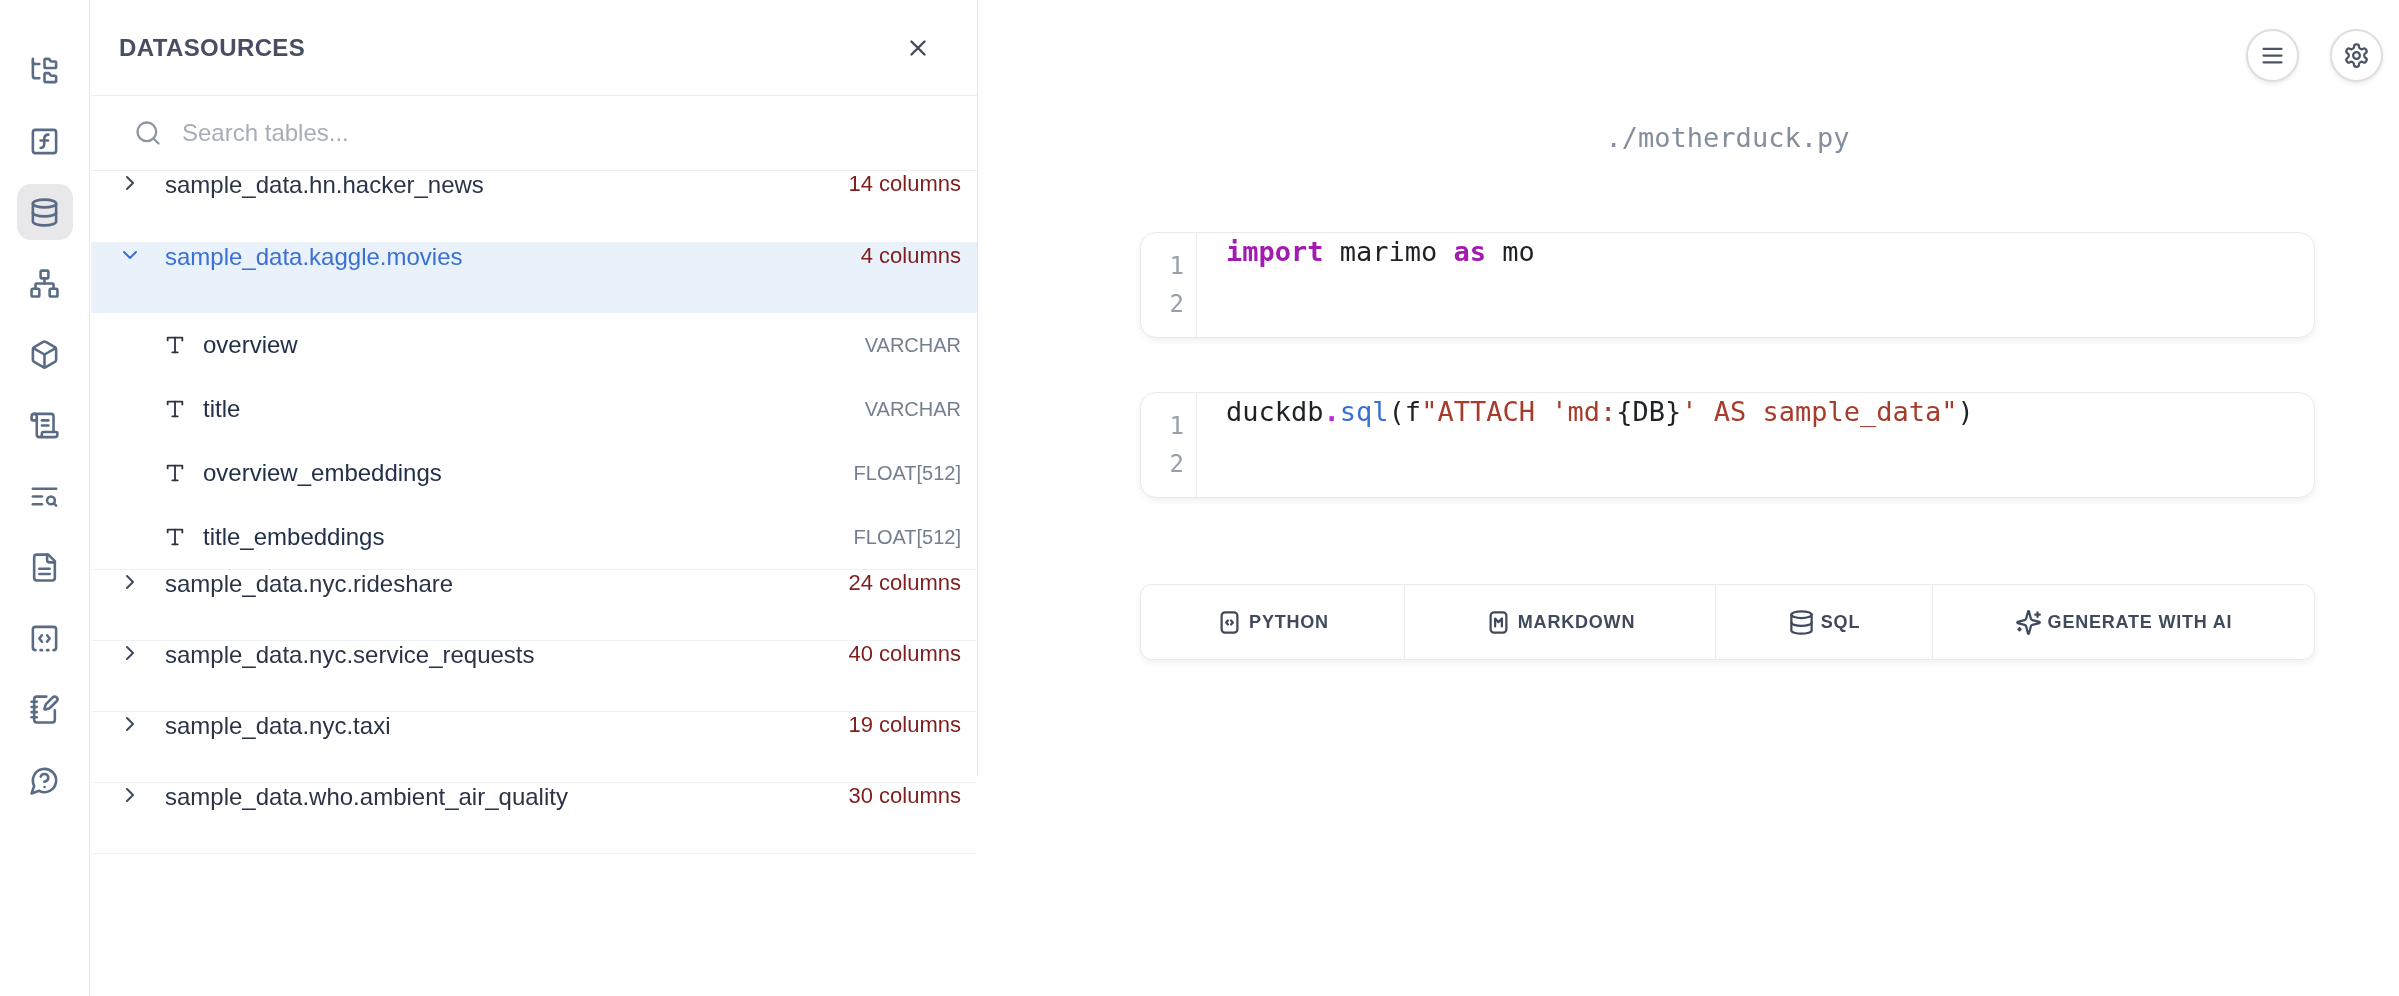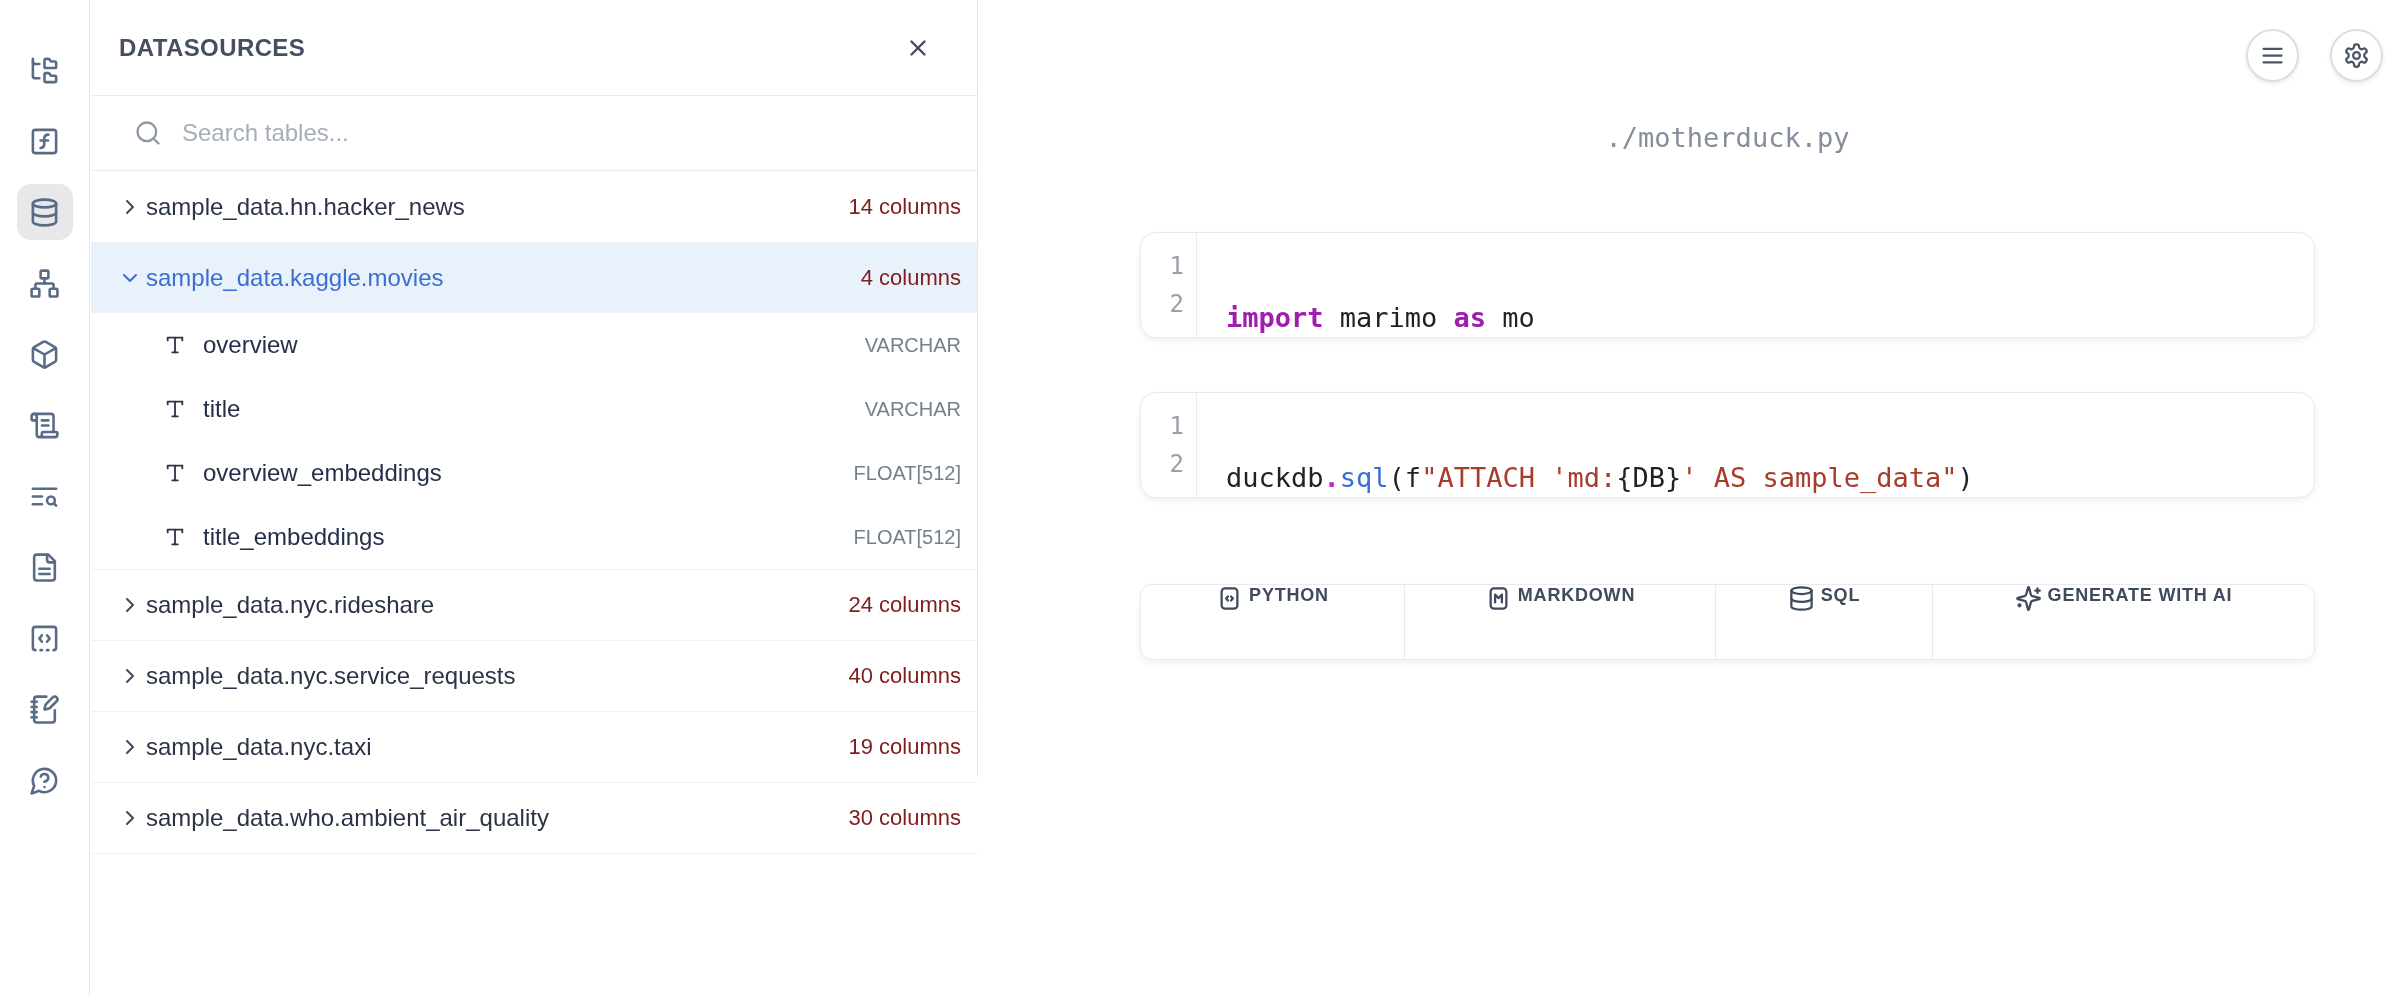--- a/index.html
+++ b/index.html
@@ -28,21 +28,21 @@
                align-items:center; justify-content:center; }
   .close-btn svg { width:26px; height:26px; }
 
   .search-row { height:75px; display:flex; align-items:center; gap:20px;
                 padding:0 28px 0 43px; border-bottom:1px solid #e9edf2; }
   .search-row svg { width:28px; height:28px; color:#8d96a5; flex:none; }
   .search-input { flex:1; border:none; outline:none; font-size:24px; color:#2b3446;
                   font-family:"Liberation Sans", sans-serif; background:transparent; }
   .search-input::placeholder { color:#a6aeba; }
 
-  .trow { height:72px; display:flex; align-items:center; gap:4px;
+  .trow { height:72px; display:flex; align-items:flex-start; gap:23px;
           padding:0 16px 0 27px; border-bottom:1px solid #edf0f4; cursor:pointer; }
   .trow svg { width:24px; height:24px; color:#3f4a5c; flex:none; }
   .tname { font-size:24px; color:#2b3446; white-space:nowrap; }
   .tcount { margin-left:auto; font-size:22px; color:#7f1d1d; white-space:nowrap; }
   .trow.sel { background:#e9f1fb; height:70px; border-bottom:none; }
   .trow.sel svg, .trow.sel .tname { color:#3a6fd3; }
 
   .colgroup { border-bottom:1px solid #edf0f4; }
   .crow { height:64px; display:flex; align-items:center; gap:17px;
           padding:0 16px 0 73px; cursor:pointer; }
@@ -66,33 +66,33 @@
 
   .cell { position:absolute; left:0; width:1175px; height:106px; background:#fff;
           border:1px solid #e7eaee; border-radius:16px;
           box-shadow:0 3px 7px rgba(0,0,0,.06); display:flex; overflow:hidden; }
   .gutter { width:56px; flex:none; border-right:1px solid #e8ebef;
             display:flex; flex-direction:column; justify-content:center;
             padding-right:12px; text-align:right; }
   .ln { font-family:"DejaVu Sans Mono", monospace; font-size:24px; line-height:38px;
         color:#999fa9; }
   .code { flex:1; padding-left:29px; display:flex; flex-direction:column;
-          justify-content:flex-end; cursor:text; }
+          justify-content:space-between; cursor:text; }
   .code-line { font-family:"DejaVu Sans Mono", monospace; font-size:27px;
                line-height:38px; white-space:pre; color:#1e2227; }
   .kw  { color:#a21caf; font-weight:bold; }
   .op  { color:#c026d3; font-weight:bold; }
   .str { color:#a63c2c; }
   .fn  { color:#366fd9; }
   .pl  { color:#1e2227; }
 
   .addrow { position:absolute; left:0; top:584px; width:1175px; height:76px;
             background:#fff; border:1px solid #e7eaee; border-radius:12px;
             box-shadow:0 3px 7px rgba(0,0,0,.06); display:flex; overflow:hidden; }
-  .addbtn { display:flex; align-items:flex-start; justify-content:center; gap:6px;
+  .addbtn { display:flex; align-items:center; justify-content:center; gap:6px;
             border-right:1px solid #e7eaee; color:#3f4a5c; font-size:18px;
             font-weight:700; letter-spacing:.8px; cursor:pointer; white-space:nowrap; }
   .addbtn svg { width:27px; height:27px; flex:none; }
   .addbtn:last-child { border-right:none; flex:1; }
   .w-py { width:264px; } .w-md { width:311px; } .w-sql { width:217px; }
 </style>
 </head>
 <body>
 
 <div id="app">

